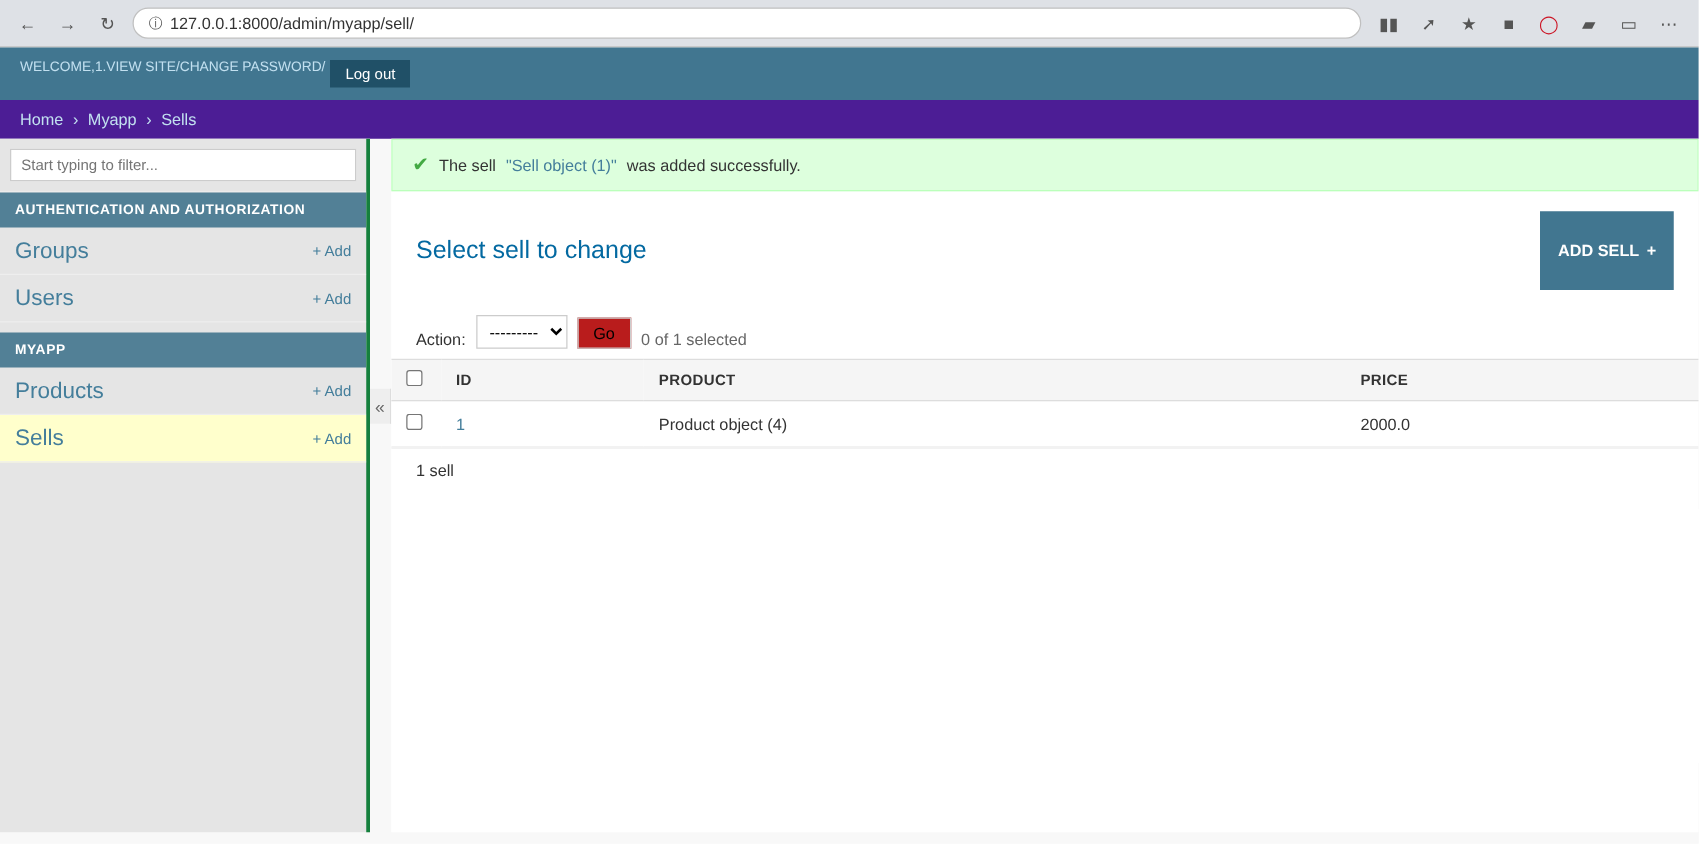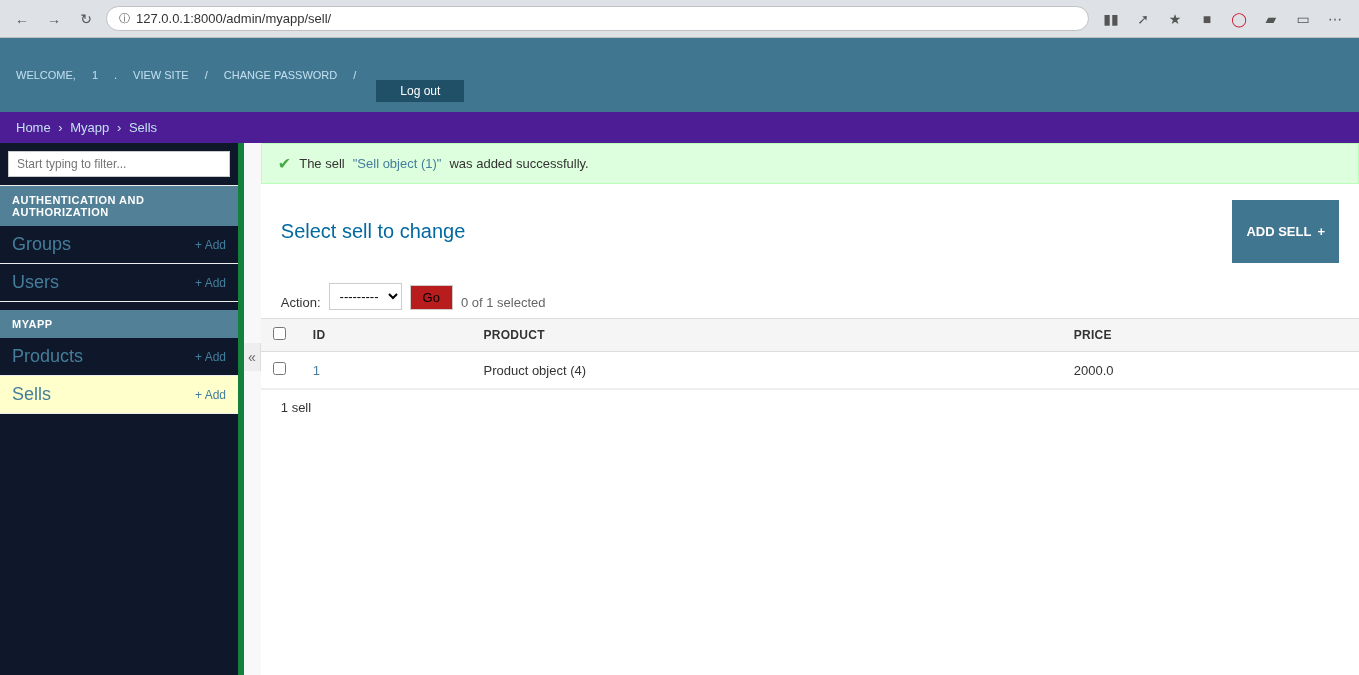--- a/index.html
+++ b/index.html
@@ -63,60 +63,59 @@
     .app-title {
       color: #79aec8;
       font-size: 18px;
       font-weight: bold;
       letter-spacing: 0.5px;
     }
     .header-user-info {
       font-size: 11px;
       color: #c2e0f0;
       display: flex;
-      align-items: center;
-      gap: 16px;
+      align-items: flex-start;
+      gap: 0;
     }
     .header-user-info a, .header-user-info span.link {
       color: #c2e0f0;
       text-decoration: none;
       cursor: pointer;
     }
     .logout-btn {
       background: #205067;
       color: white;
       border: none;
-      padding: 4px 24px;
+      padding: 4px 12px;
       font-size: 12px;
       cursor: pointer;
       margin-left: 4px;
-      margin-top: 32px;
     }
 
     
     .breadcrumb-bar {
       background: #4c1d95;
       padding: 8px 16px;
       font-size: 13px;
       color: #c2e0f0;
     }
     .breadcrumb-bar a { color: #c2e0f0; text-decoration: none; }
     .breadcrumb-bar .sep { margin: 0 4px; }
 
     
     .main-layout {
       display: flex;
       height: calc(675px - 38px - 46px - 36px);
     }
 
     
     .sidebar {
-      width: 244px;
-      background: #0f172a;
-      border-right: 6px solid #15803d;
+      width: 296px;
+      background: #e5e5e5;
+      border-right: 3px solid #15803d;
       flex-shrink: 0;
       overflow-y: auto;
     }
     .sidebar-filter {
       padding: 8px;
       border-bottom: 1px solid #eee;
     }
     .sidebar-filter input {
       width: 100%;
       padding: 5px 8px;

